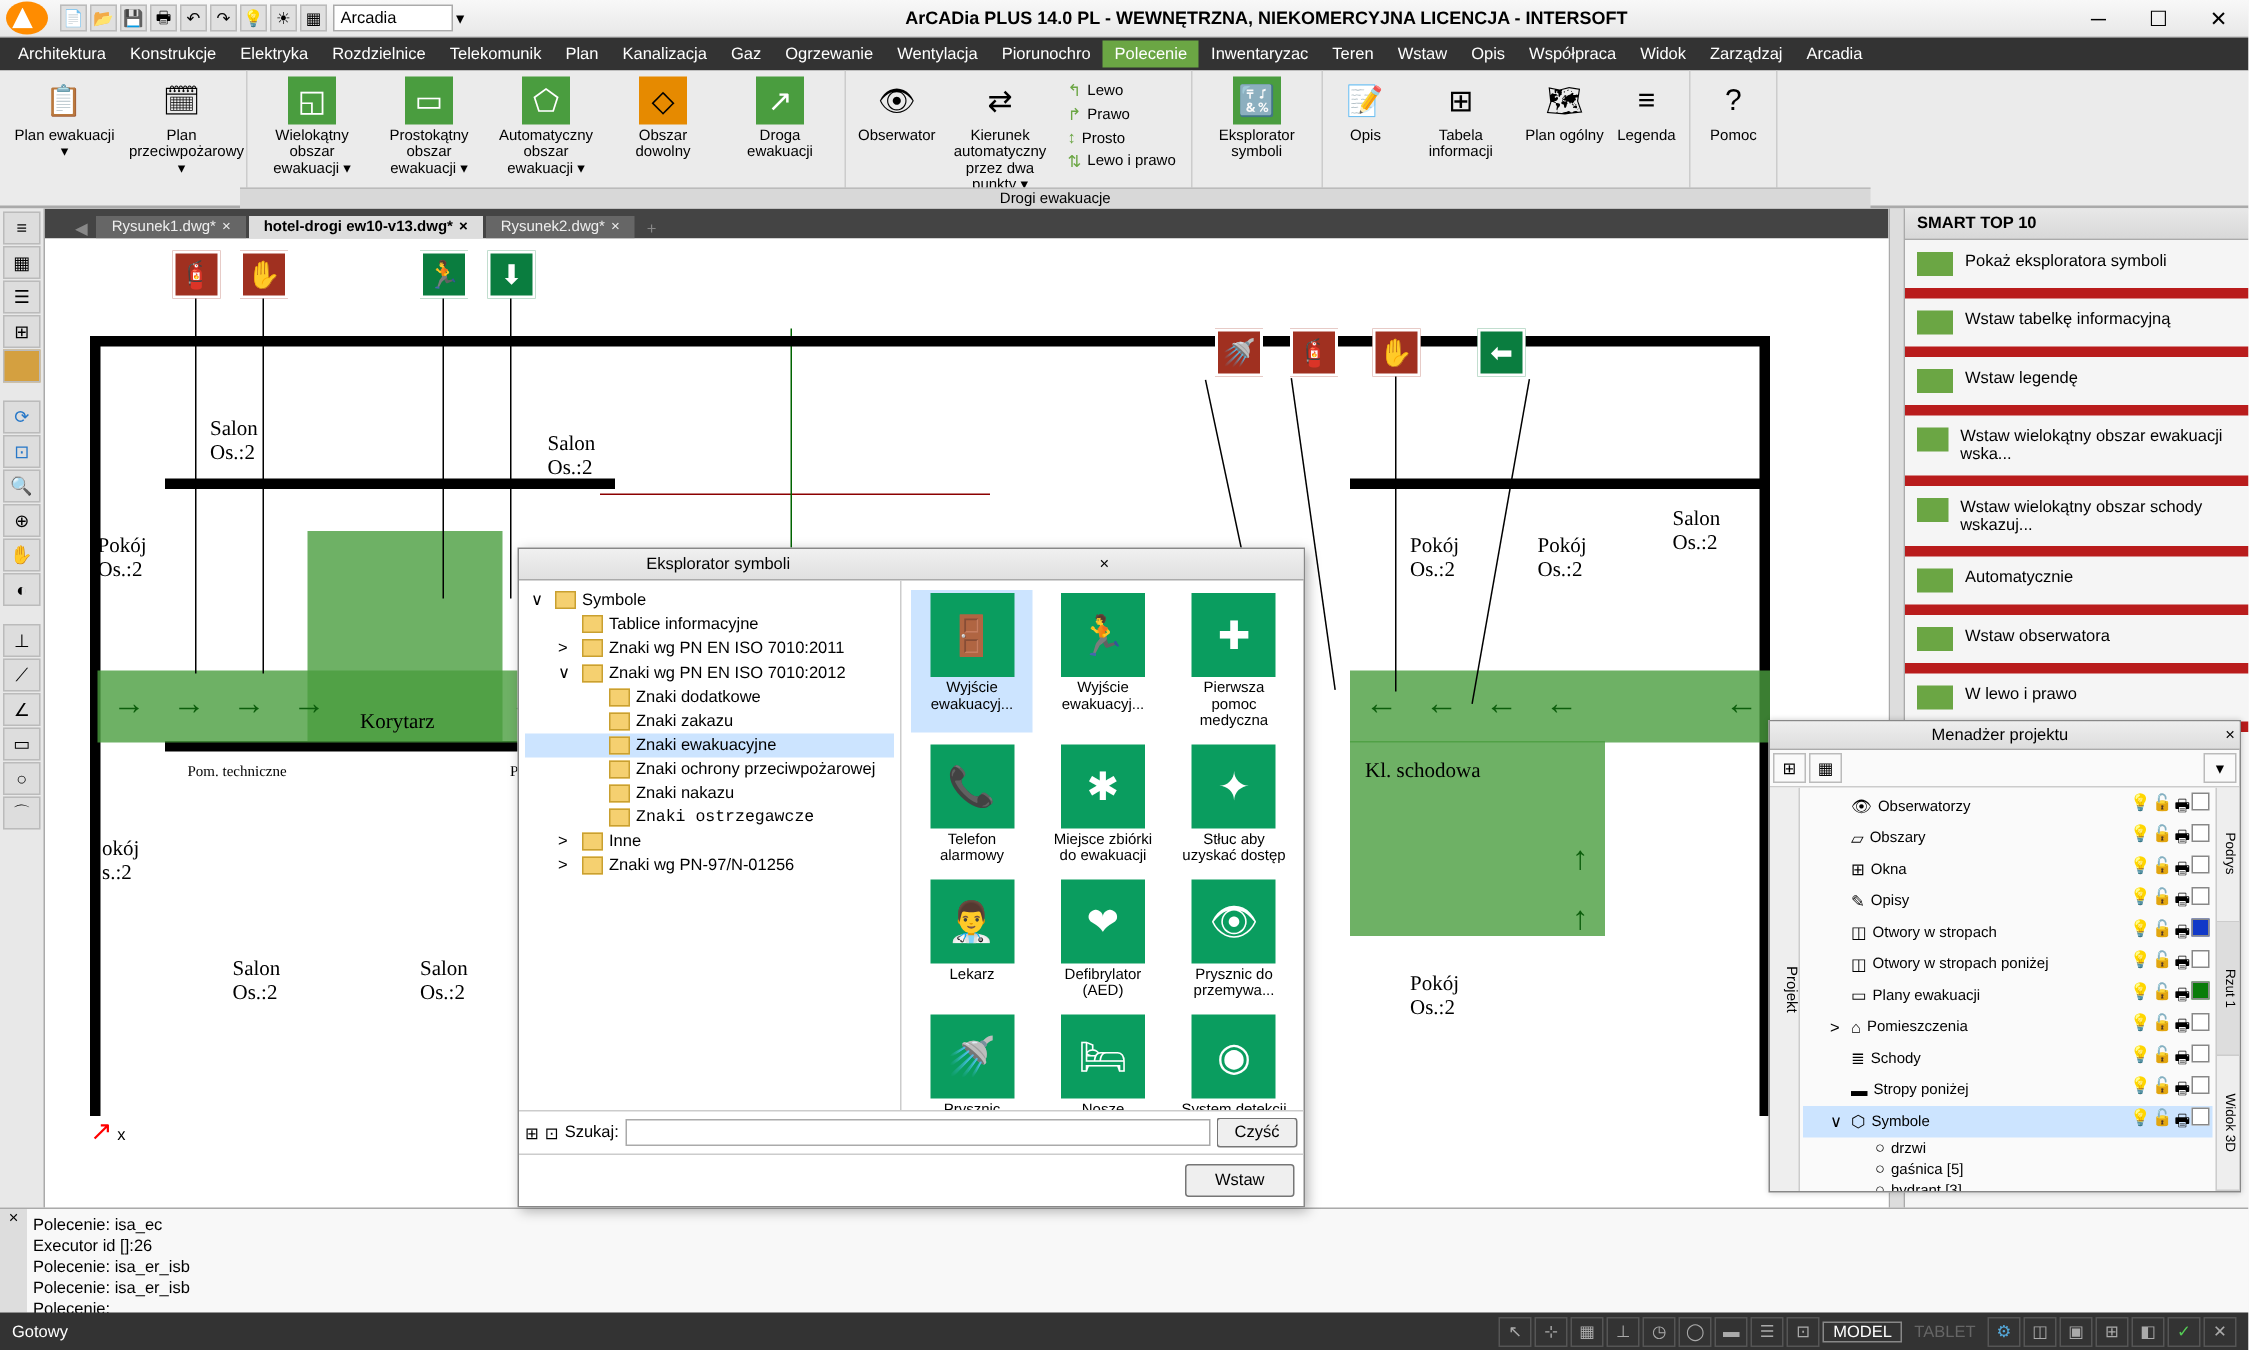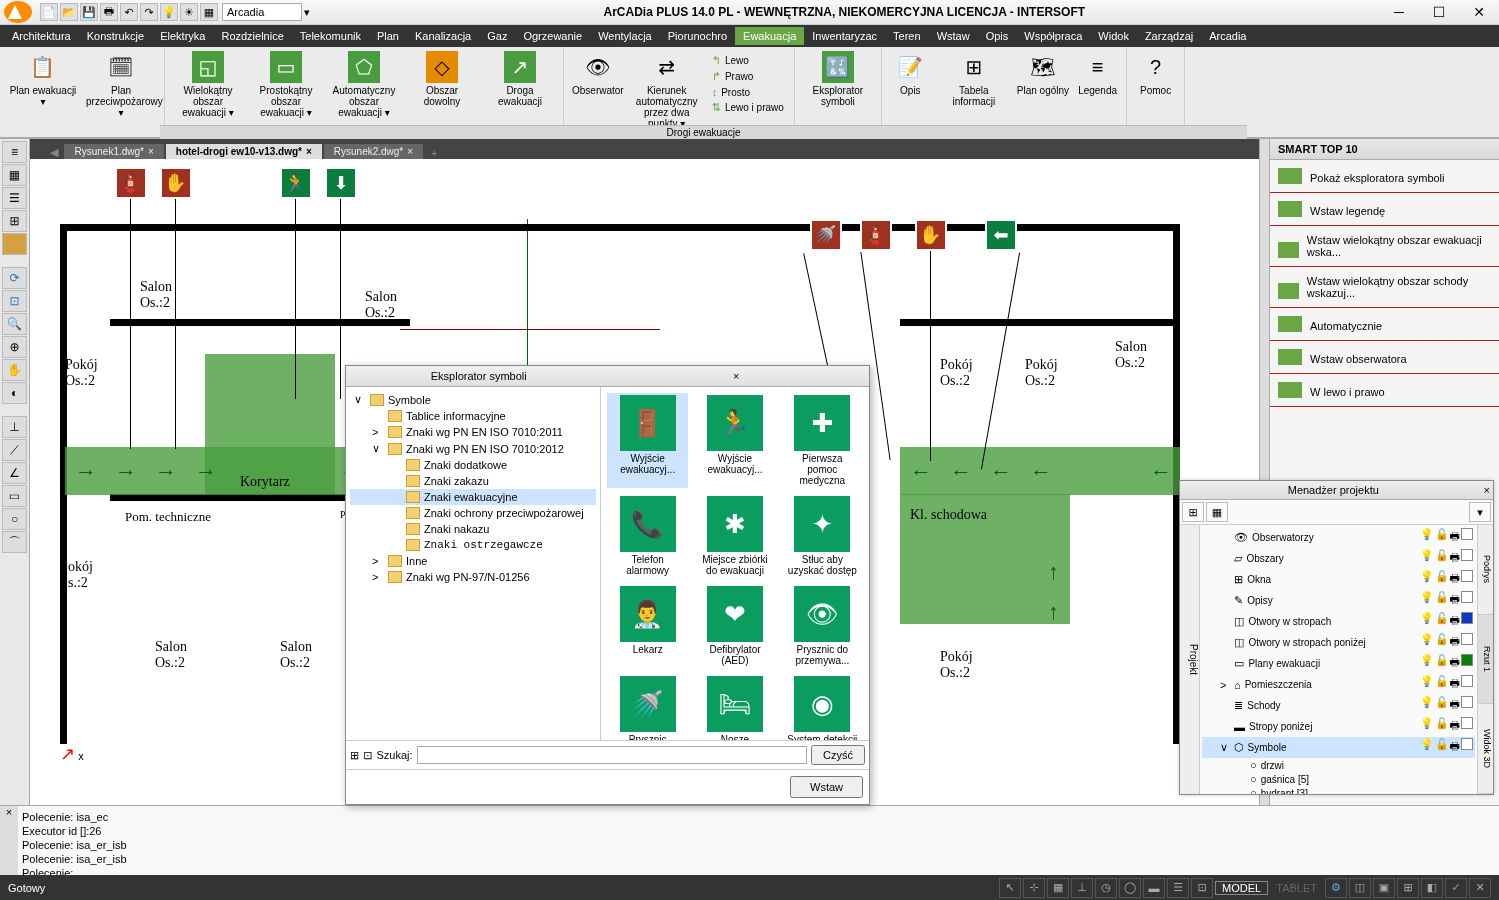--- a/index.html
+++ b/index.html
@@ -43,21 +43,21 @@
 .sign-green{background:#0a7d3f;border:2px solid #fff}
 .sign-red{background:#a03020;border:2px solid #fff}
 .arrow-evac{position:absolute;color:#0d5e0d;font-size:22px;font-weight:bold}
 .layout-tabs{position:absolute;bottom:0;left:30px;height:18px;display:flex;align-items:center;gap:1px;background:#ddd}
 .lt-btn{width:16px;height:16px;background:#bbb;border:1px solid #888;font-size:10px;display:flex;align-items:center;justify-content:center}
 .lt-tab{padding:1px 8px;background:#eee;border:1px solid #aaa;font-size:10px}
 .lt-tab.active{background:#fff;font-weight:bold}
 .right-strip{width:10px;background:#ddd;border-left:1px solid #aaa}
 .smart-panel{width:230px;background:#f5f5f5;border-left:1px solid #aaa;display:flex;flex-direction:column}
 .smart-title{background:linear-gradient(#e8e8e8,#d8d8d8);padding:4px 8px;font-weight:bold;border-bottom:1px solid #aaa}
-.smart-item{display:flex;align-items:flex-end;gap:8px;padding:8px;border-bottom:1px solid #b91c1c}
+.smart-item{display:flex;align-items:flex-start;gap:8px;padding:8px;border-bottom:7px solid #b91c1c}
 .smart-icon{width:24px;height:16px}
 .cmd-line{position:absolute;bottom:25px;left:0;right:0;height:70px;background:#f8f8f8;border-top:1px solid #aaa;display:flex}
 .cmd-text{flex:1;font-family:monospace;font-size:12px;padding:4px;line-height:14px}
 .statusbar{position:absolute;bottom:0;left:0;right:0;height:25px;background:#333;color:#fff;display:flex;align-items:center;padding:0 8px;font-size:11px}
 .status-right{margin-left:auto;display:flex;gap:2px;align-items:center}
 .status-btn{width:22px;height:20px;display:flex;align-items:center;justify-content:center;color:#aaa;border:1px solid #555}
 .explorer{position:absolute;left:345px;top:365px;width:525px;height:440px;background:#fff;border:1px solid #888;box-shadow:2px 2px 8px rgba(0,0,0,.3);display:flex;flex-direction:column}
 .exp-title{background:linear-gradient(#f0f0f0,#e0e0e0);padding:4px;text-align:center;border-bottom:1px solid #aaa;display:flex}
 .exp-title span{flex:1}
 .exp-close{width:16px;text-align:center}
@@ -124,21 +124,21 @@
     <div class="menu-item">Konstrukcje</div>
     <div class="menu-item">Elektryka</div>
     <div class="menu-item">Rozdzielnice</div>
     <div class="menu-item">Telekomunik</div>
     <div class="menu-item">Plan</div>
     <div class="menu-item">Kanalizacja</div>
     <div class="menu-item">Gaz</div>
     <div class="menu-item">Ogrzewanie</div>
     <div class="menu-item">Wentylacja</div>
     <div class="menu-item">Piorunochro</div>
-    <div class="menu-item active">Ewakuacja</div>
+    <div class="menu-item active">Polecenie</div>
     <div class="menu-item">Inwentaryzac</div>
     <div class="menu-item">Teren</div>
     <div class="menu-item">Wstaw</div>
     <div class="menu-item">Opis</div>
     <div class="menu-item">Współpraca</div>
     <div class="menu-item">Widok</div>
     <div class="menu-item">Zarządzaj</div>
     <div class="menu-item">Arcadia</div>
   </div>
 
@@ -315,21 +315,21 @@
       <div class="leader" style="left:265px;top:40px;height:200px"></div>
       <div class="leader" style="left:310px;top:40px;height:200px"></div>
       <div class="leader" style="left:795px;top:92px;height:210px;transform:rotate(-12deg)"></div>
       <div class="leader" style="left:845px;top:92px;height:210px;transform:rotate(-8deg)"></div>
       <div class="leader" style="left:900px;top:92px;height:210px"></div>
       <div class="leader" style="left:970px;top:92px;height:220px;transform:rotate(10deg)"></div>
     <div class="room-label" style="left: 110px; top: 120px;">Salon<br>Os.:2</div>
         <div class="room-label" style="left: 335px; top: 130px;">Salon<br>Os.:2</div>
         <div class="room-label" style="left: 35px; top: 198px;">Pokój<br>Os.:2</div>
         <div class="room-label" style="left: 210px; top: 315px;">Korytarz</div>
-        <div class="room-label" style="left: 95px; top: 350px; font-size: 13px;">Pom. techniczne</div>
+        <div class="room-label" style="left: 95px; top: 350px; font-size: 10px;">Pom. techniczne</div>
         <div class="room-label" style="left: 310px; top: 350px; font-size: 10px;">Pom. t</div>
         <div class="room-label" style="left: 38px; top: 400px;">okój<br>s.:2</div>
         <div class="room-label" style="left: 125px; top: 480px;">Salon<br>Os.:2</div>
         <div class="room-label" style="left: 250px; top: 480px;">Salon<br>Os.:2</div>
         <div class="room-label" style="left: 910px; top: 198px;">Pokój<br>Os.:2</div>
         <div class="room-label" style="left: 995px; top: 198px;">Pokój<br>Os.:2</div>
         <div class="room-label" style="left: 1085px; top: 180px;">Salon<br>Os.:2</div>
         <div class="room-label" style="left: 880px; top: 348px;">Kl. schodowa</div>
         <div class="room-label" style="left: 910px; top: 490px;">Pokój<br>Os.:2</div>
       </div>
@@ -347,20 +347,24 @@
   </div>
 
   <div class="right-strip"></div>
 
   <div class="smart-panel">
     <div class="smart-title">SMART TOP 10</div>
     <div id="smart-items">
         <div class="smart-item">
           <div class="smart-icon" style="background:#6ba644"></div>
           <span>Pokaż eksploratora symboli</span>
+        </div>
+        <div class="smart-item">
+          <div class="smart-icon" style="background:#6ba644"></div>
+          <span>Wstaw tabelkę informacyjną</span>
         </div>
         <div class="smart-item">
           <div class="smart-icon" style="background:#6ba644"></div>
           <span>Wstaw legendę</span>
         </div>
         <div class="smart-item">
           <div class="smart-icon" style="background:#6ba644"></div>
           <span>Wstaw wielokątny obszar ewakuacji wska...</span>
         </div>
         <div class="smart-item">

